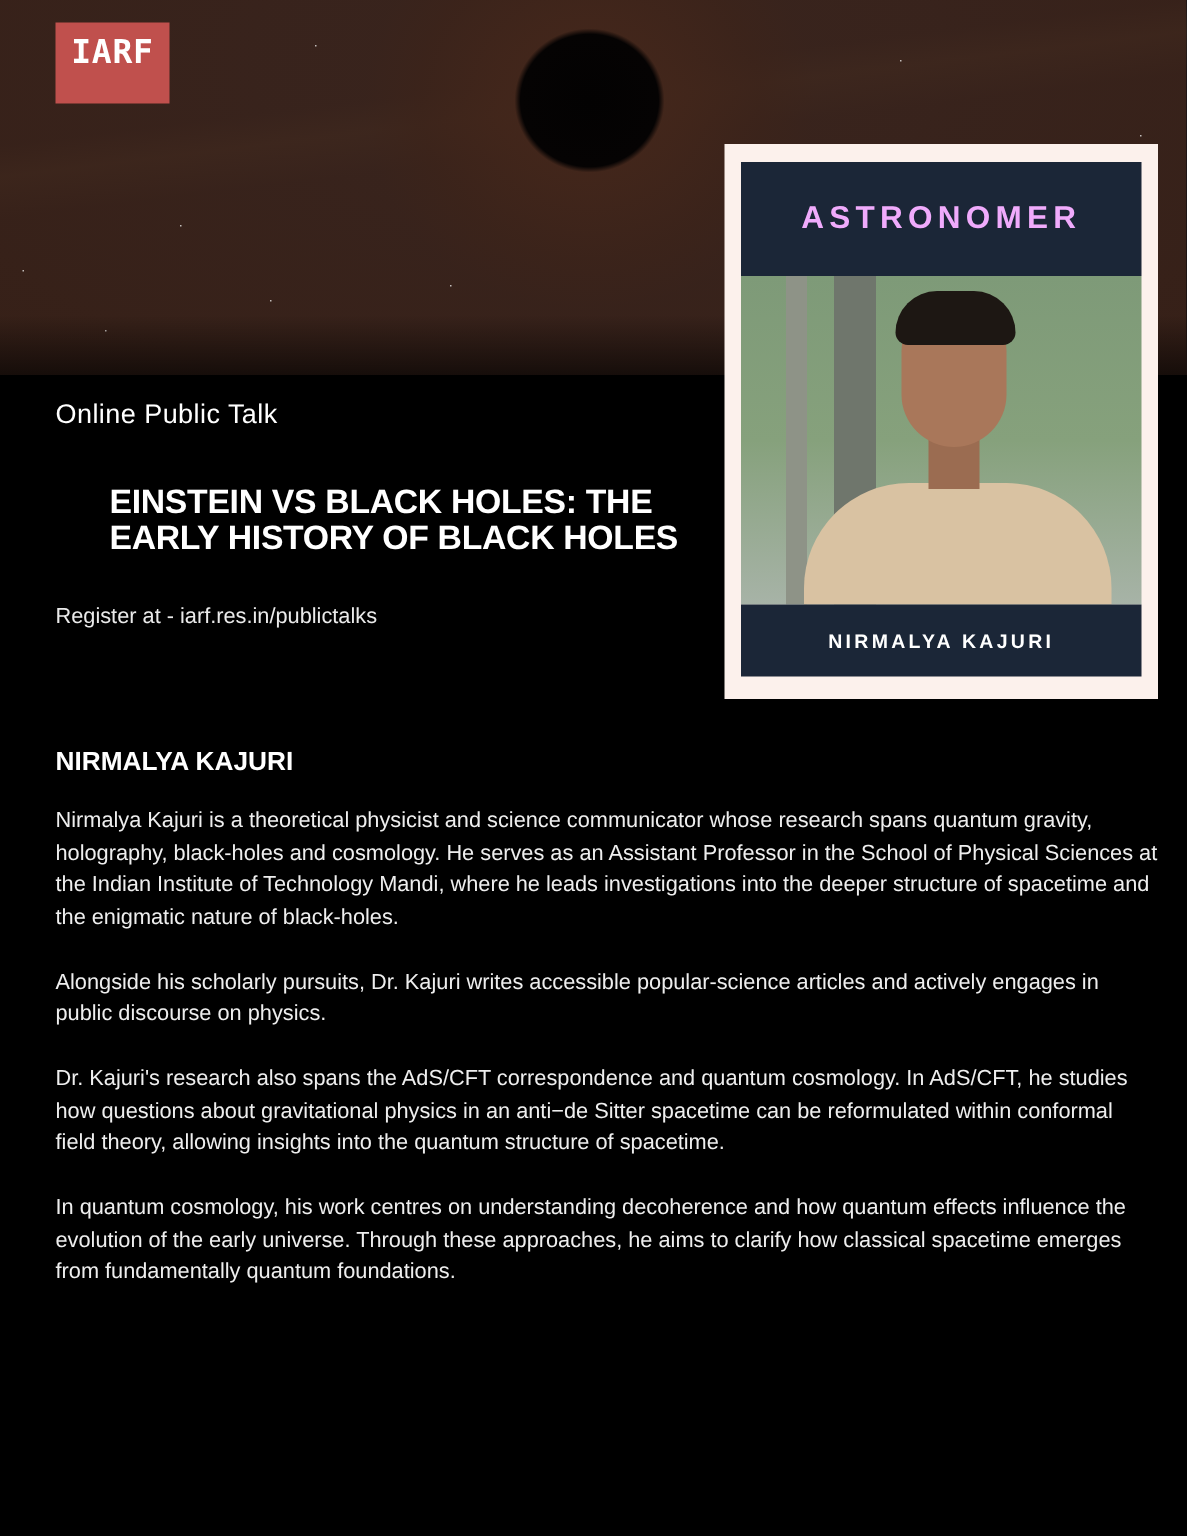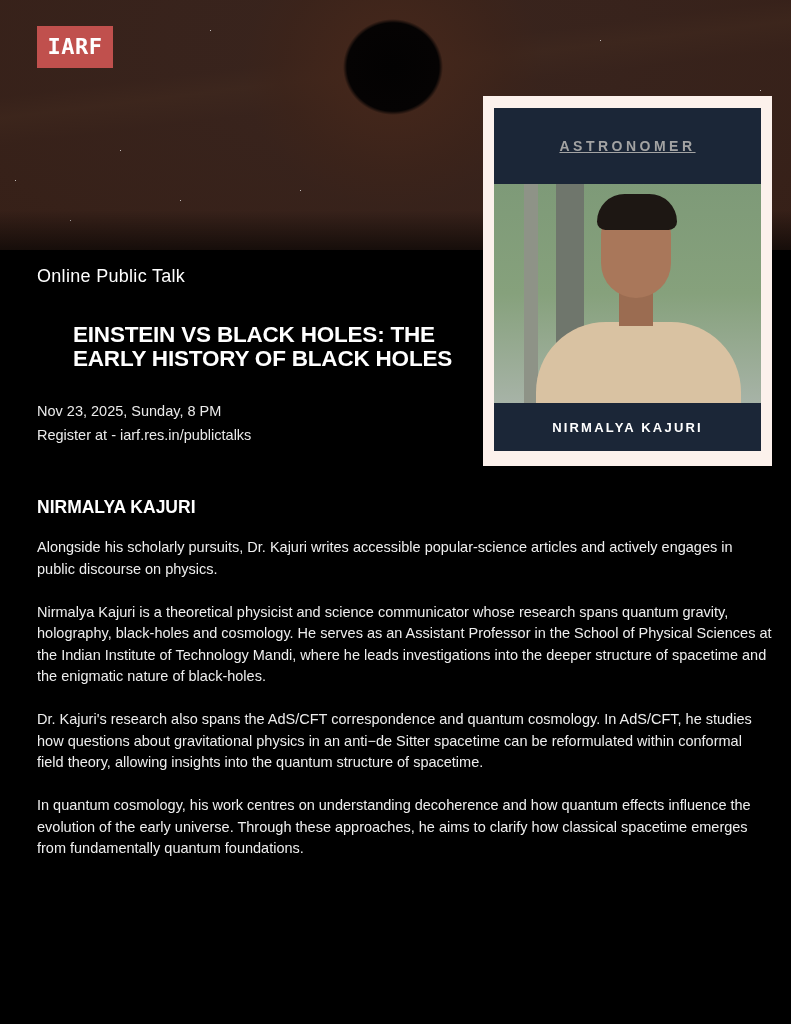--- a/index.html
+++ b/index.html
@@ -14,38 +14,38 @@
       radial-gradient(ellipse 150px 140px at 393px 67px, rgba(150,85,55,0.95) 0%, rgba(125,65,40,0.85) 40%, rgba(70,40,30,0.6) 75%, rgba(20,25,40,0) 100%),
       linear-gradient(173deg, rgba(0,0,0,0) 28%, rgba(150,130,90,0.35) 34%, rgba(0,0,0,0) 42%),
       radial-gradient(ellipse 520px 260px at 400px 40px, #1d3048 0%, #142338 45%, #0b1422 80%, #060a12 100%);
   }
   .hero::after {
     content: ""; position: absolute; left: 0; right: 0; bottom: 0; height: 40px;
     background: linear-gradient(to bottom, rgba(0,0,0,0), rgba(0,0,0,0.6));
   }
   .stars span { position: absolute; width: 1px; height: 1px; background: rgba(255,255,255,0.7); }
   .logo {
-    position: absolute; left: 37px; top: 26px; width: 76px; height: 42px;
+    position: absolute; left: 37px; top: 15px; width: 76px; height: 54px;
     background: #c0504d; color: #fff; font-family: "DejaVu Sans Mono", monospace;
     font-weight: bold; font-size: 22px; line-height: 42px; text-align: center; letter-spacing: 0.5px;
   }
   .subtitle { position: absolute; left: 37px; top: 266px; font-size: 18px; letter-spacing: 0.3px; }
   .title {
     position: absolute; left: 37px; top: 323px; width: 440px; font-weight: bold;
     font-size: 22.5px; line-height: 24px; letter-spacing: -0.2px; margin-left: 36px;
   }
   .meta { position: absolute; left: 37px; top: 400px; font-size: 14.5px; line-height: 23.5px; color: #eaeaea; }
   .card {
     position: absolute; left: 483px; top: 96px; width: 289px; height: 370px; background: #fcf1ec;
   }
   .card-top {
     position: absolute; left: 11px; top: 12px; width: 267px; height: 76px; background: #1b2637;
     display: flex; align-items: center; justify-content: center;
   }
-  .card-role { font-weight: bold; font-size: 14px; letter-spacing: 3.5px; color: #a3a3a3; text-decoration: underline; }
+  .card-role { font-weight: bold; font-size: 21px; letter-spacing: 3.5px; color: #f0abfc; }
   .card-photo {
     position: absolute; left: 11px; top: 88px; width: 267px; height: 219px; overflow: hidden;
     background: linear-gradient(180deg, #7e9a78 0%, #86a17c 50%, #a7b3a7 100%);
   }
   .window-frame { position: absolute; top: 0; bottom: 0; background: #8e9387; }
   .person-shirt {
     position: absolute; left: 42px; top: 138px; width: 205px; height: 100px;
     background: #d9c2a2; border-radius: 70px 70px 0 0;
   }
   .person-head {
@@ -85,21 +85,20 @@
       <span style="left:540px;top:200px"></span>
   </div>
 </div>
 
 <div class="logo">IARF</div>
 
 <div class="subtitle">Online Public Talk</div>
 <div class="title">EINSTEIN VS BLACK HOLES: THE EARLY HISTORY OF BLACK HOLES</div>
 
 <div class="meta">
-  <div>Nov 23, 2025, Sunday, 8 PM</div>
   <div>Register at - iarf.res.in/publictalks</div>
 </div>
 
 <div class="card">
   <div class="card-top">
     <span class="card-role">ASTRONOMER</span>
   </div>
   <div class="card-photo">
     <div class="window-frame" style="left:30px;width:14px"></div>
     <div class="window-frame" style="left:62px;width:28px;background:#6f766c"></div>
@@ -108,17 +107,17 @@
     <div class="person-head"></div>
     <div class="person-hair"></div>
   </div>
   <div class="card-bottom">
     <span class="card-name">NIRMALYA KAJURI</span>
   </div>
 </div>
 
 <div class="bio-heading">NIRMALYA KAJURI</div>
 <div class="bio">
+  <p>Nirmalya Kajuri is a theoretical physicist and science communicator whose research spans quantum gravity, holography, black-holes and cosmology. He serves as an Assistant Professor in the School of Physical Sciences at the Indian Institute of Technology Mandi, where he leads investigations into the deeper structure of spacetime and the enigmatic nature of black-holes.</p>
   <p>Alongside his scholarly pursuits, Dr. Kajuri writes accessible popular-science articles and actively engages in public discourse on physics.</p>
-  <p>Nirmalya Kajuri is a theoretical physicist and science communicator whose research spans quantum gravity, holography, black-holes and cosmology. He serves as an Assistant Professor in the School of Physical Sciences at the Indian Institute of Technology Mandi, where he leads investigations into the deeper structure of spacetime and the enigmatic nature of black-holes.</p>
   <p>Dr. Kajuri's research also spans the AdS/CFT correspondence and quantum cosmology. In AdS/CFT, he studies how questions about gravitational physics in an anti−de Sitter spacetime can be reformulated within conformal field theory, allowing insights into the quantum structure of spacetime.</p>
   <p>In quantum cosmology, his work centres on understanding decoherence and how quantum effects influence the evolution of the early universe. Through these approaches, he aims to clarify how classical spacetime emerges from fundamentally quantum foundations.</p>
 </div>
 
 </body></html>

